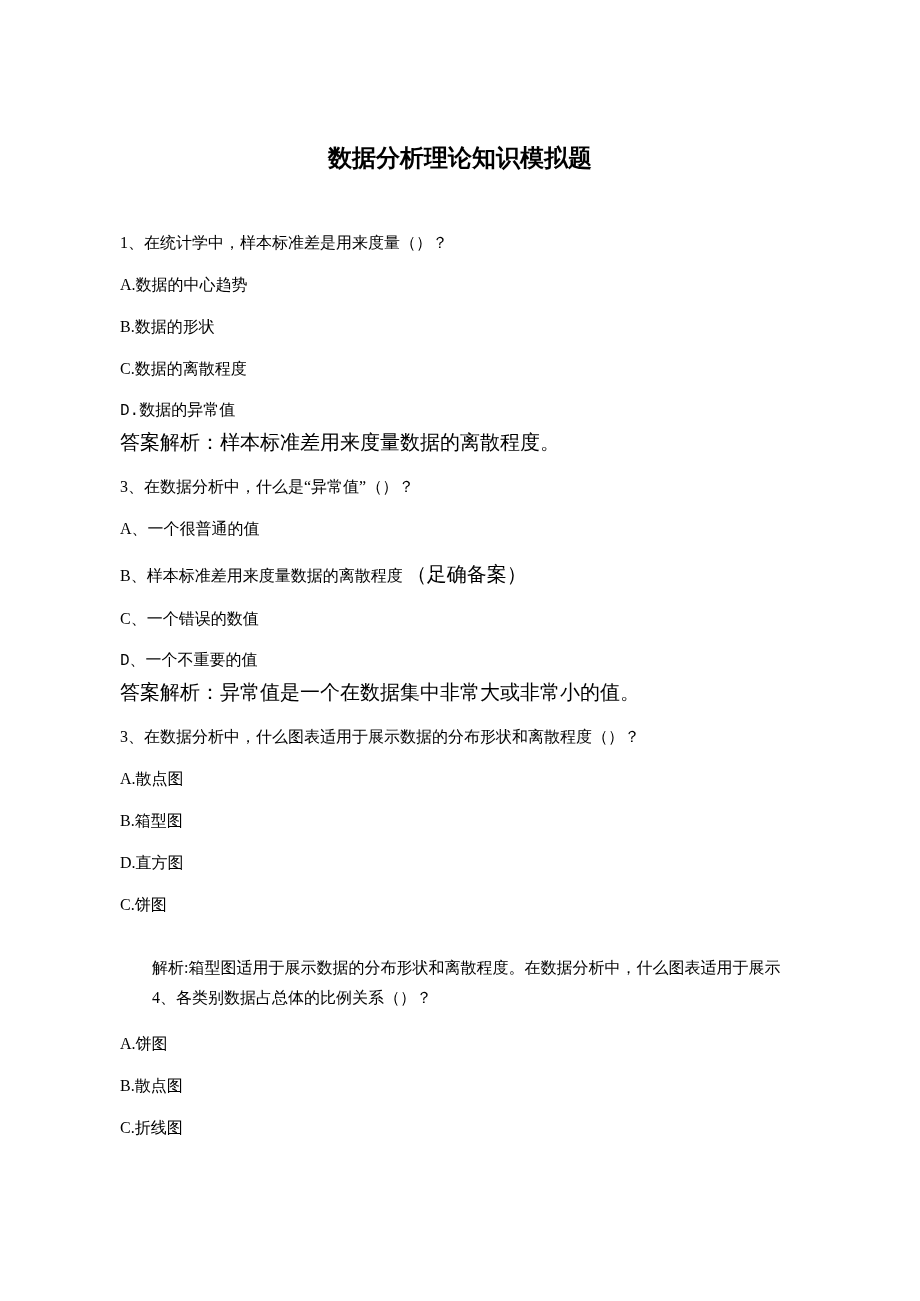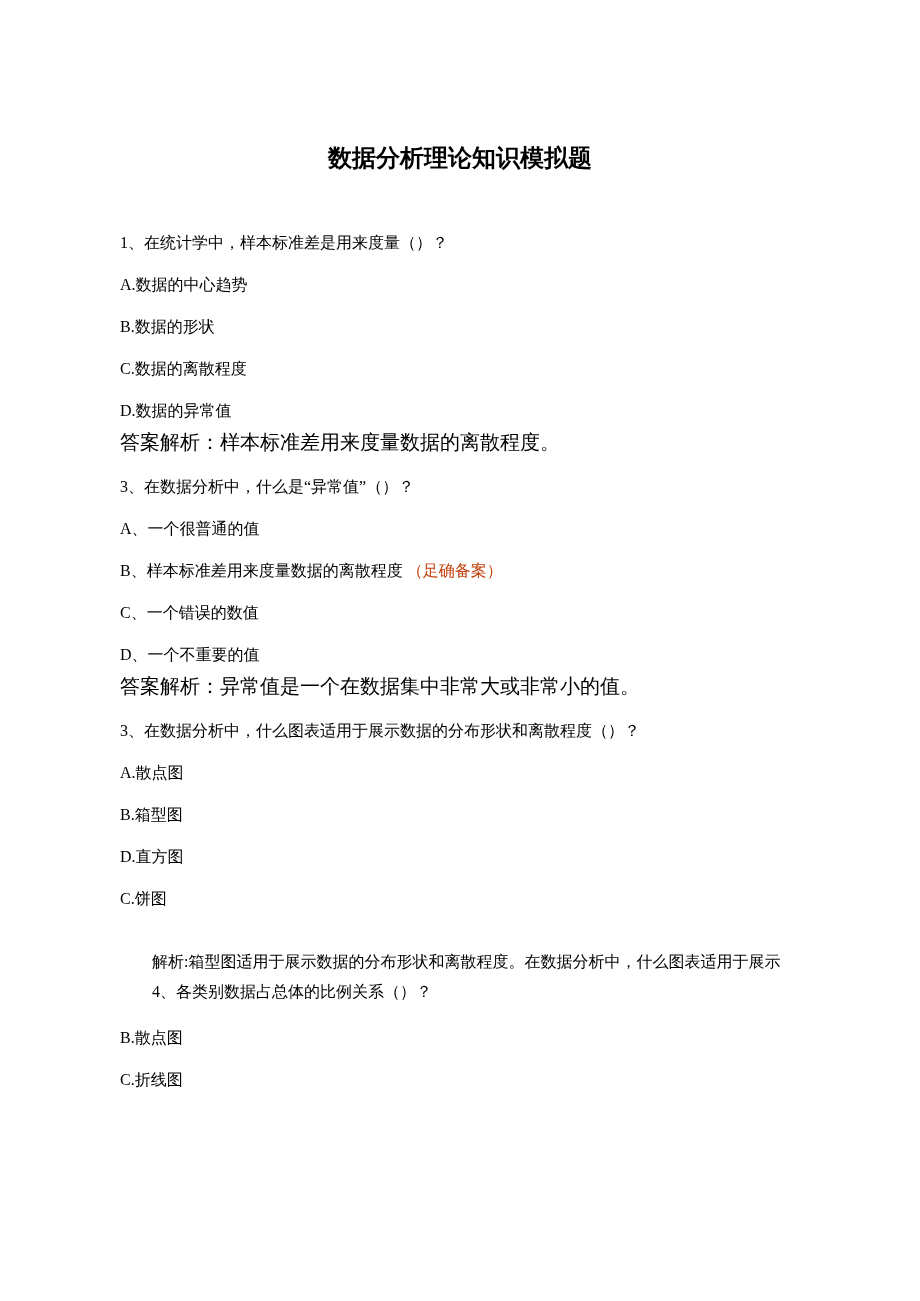--- a/index.html
+++ b/index.html
@@ -26,31 +26,32 @@
       margin-bottom: 18px;
       font-size: 16px;
     }
     .option {
       margin-bottom: 18px;
       font-size: 16px;
     }
     .option-tight {
       margin-bottom: 4px;
       font-size: 16px;
+      font-family: Liberation Mono, monospace;
     }
     .answer-line {
       margin-bottom: 18px;
       font-size: 20px;
     }
     .q-block {
       margin-bottom: 18px;
     }
     .correct-mark {
-      color: #c2410c;
-      font-size: 16px;
+      color: #000000;
+      font-size: 20px;
     }
     .merge-para {
       margin-bottom: 18px;
       font-size: 16px;
       line-height: 1.9;
       margin-left: 32px;
     }
     .spacer-md { height: 18px; }
   </style>
 </head>
@@ -87,17 +88,18 @@
     <p class="option">B.箱型图</p>
     <p class="option">D.直方图</p>
     <p class="option">C.饼图</p>
   </div>
 
   <div class="spacer-md"></div>
 
   <p class="merge-para">解析:箱型图适用于展示数据的分布形状和离散程度。在数据分析中，什么图表适用于展示 4、各类别数据占总体的比例关系（）？</p>
 
   <div class="q-block">
+    <p class="option">A.饼图</p>
     <p class="option">B.散点图</p>
     <p class="option">C.折线图</p>
   </div>
 
 </div>
 
 </body></html>

